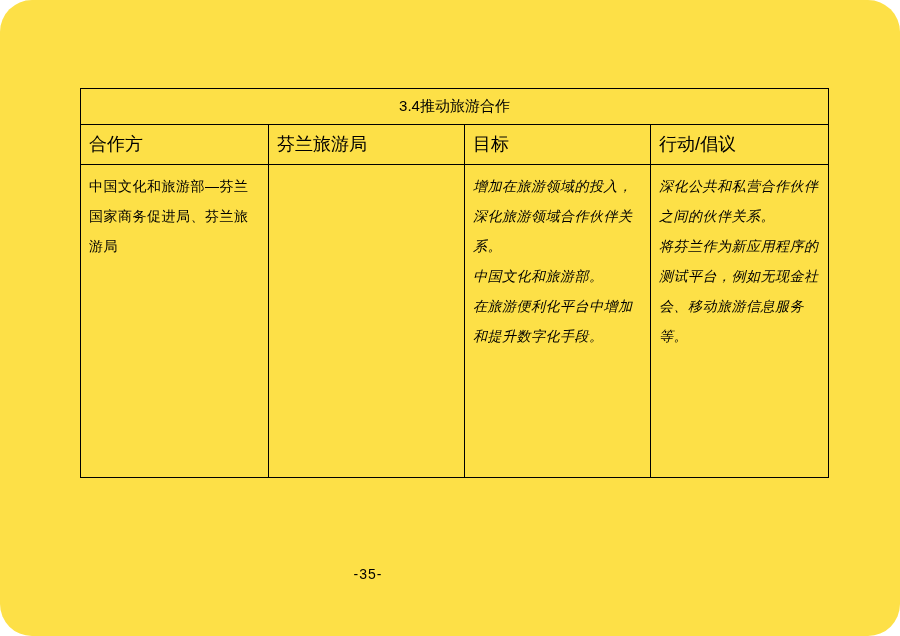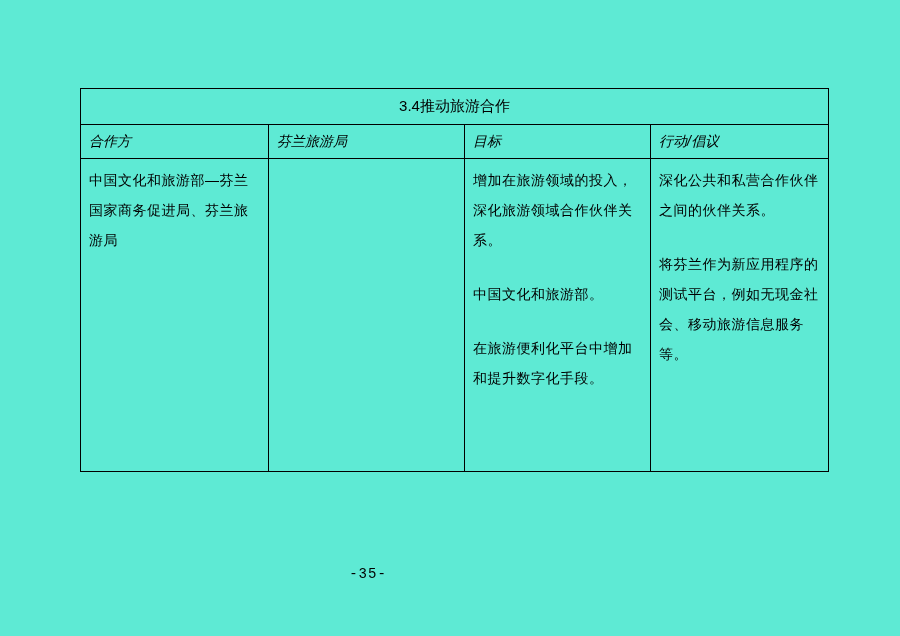--- a/index.html
+++ b/index.html
@@ -14,21 +14,22 @@
     color: #000000;
     position: relative;
     overflow: hidden;
   }
   .page {
     position: absolute;
     left: 0;
     top: 0;
     width: 900px;
     height: 636px;
-    background: #5eead4;
+    background: #fde047;
+    border-radius: 32px;
   }
   .doc-table {
     position: absolute;
     left: 80px;
     top: 88px;
     width: 748px;
     border-collapse: collapse;
     table-layout: fixed;
   }
   .doc-table td {
@@ -37,52 +38,51 @@
     padding: 6px 8px 6px 8px;
   }
   .title-cell {
     text-align: center;
     font-size: 15px;
     line-height: 1.5;
     padding-top: 7px;
     padding-bottom: 7px;
   }
   .header-cell {
-    font-size: 14px;
+    font-size: 18px;
     line-height: 1.5;
     padding-top: 6px;
     padding-bottom: 6px;
-    font-style: italic;
   }
   .body-cell {
     font-size: 14px;
     line-height: 2.15;
     letter-spacing: 0.5px;
     padding-top: 12px;
     padding-bottom: 12px;
     height: 300px;
   }
   .body-cell p {
     margin: 0 0 0 0;
+    font-style: italic;
   }
   .body-cell p + p {
-    margin-top: 24px;
   }
   .col-a { width: 188px; }
   .col-b { width: 196px; }
   .col-c { width: 186px; }
   .col-d { width: 178px; }
   .page-number {
     position: absolute;
     left: 0;
     top: 566px;
     width: 736px;
     text-align: center;
     font-size: 14px;
-    font-family: Liberation Mono, monospace;
+    font-family: Liberation Sans, sans-serif;
     letter-spacing: 1px;
   }
 </style>
 </head>
 <body>
 
 <div class="page">
 
   <table class="doc-table">
     <colgroup>

